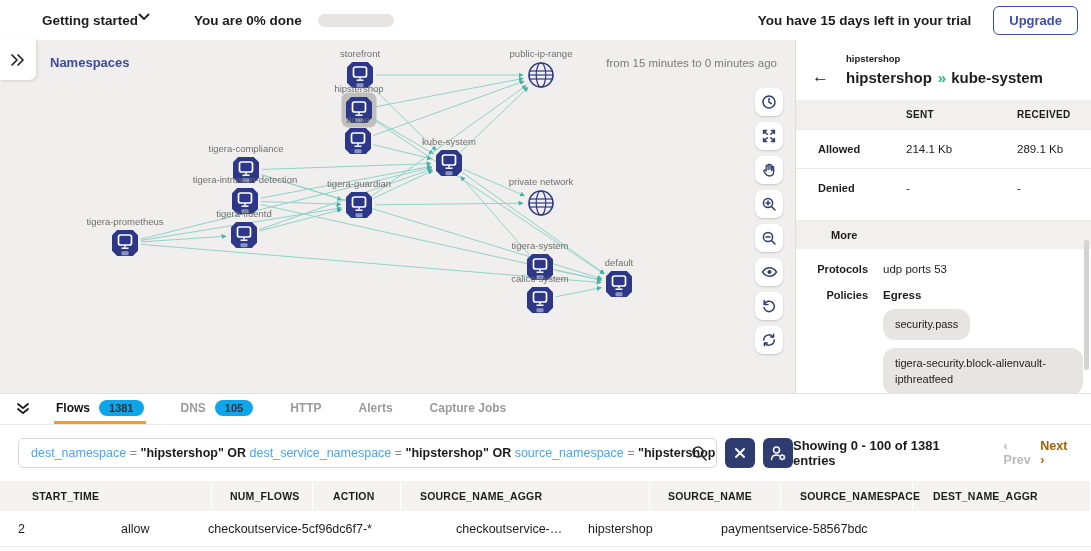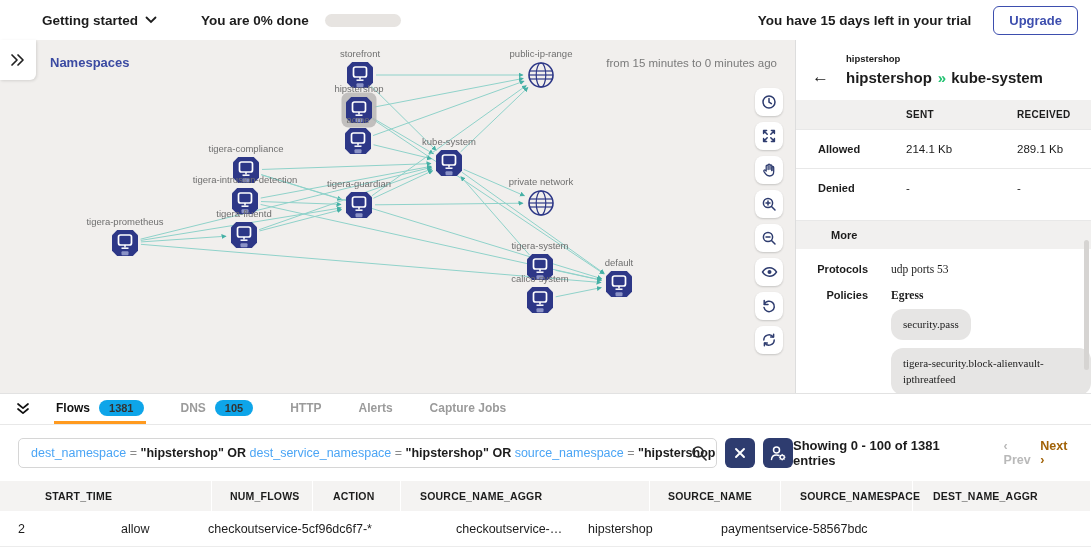--- a/index.html
+++ b/index.html
@@ -1,21 +1,21 @@
 <!DOCTYPE html>
 <html><head>
 <meta charset="utf-8">
 <style>
   * { box-sizing: border-box; margin: 0; padding: 0; }
   html,body { width:1091px; height:551px; overflow:hidden; background:#fff;
     font-family:"Liberation Sans", sans-serif; color:#1c1c1c; }
 
   
   .topbar { height:40px; display:flex; align-items:center; padding:0 13px 0 42px; background:#fff; }
-  .gs-label { font-size:13.5px; font-weight:700; display:flex; align-items:center; gap:7px; cursor:pointer; }
+  .gs-label { font-size:13.5px; font-weight:700; display:flex; cursor:pointer; }
   .progress-label { font-size:13.5px; font-weight:700; margin-left:44px; }
   .progress-track { width:76px; height:13px; border-radius:7px; background:#e7e4e1; margin-left:16px; overflow:hidden; }
   .progress-fill { height:100%; background:#c7c3bf; border-radius:7px; }
   .trial-text { margin-left:auto; font-size:13.5px; font-weight:700; }
   .upgrade-btn { margin-left:22px; padding:6px 15px; border:1.5px solid #3d4eae; border-radius:6px;
     color:#3d4eae; font-size:13px; font-weight:700; background:#fff; cursor:pointer; }
 
   
   .main { display:flex; height:353px; }
   .graph-panel { position:relative; width:795px; background:#f1efed; }
@@ -40,21 +40,21 @@
   .dir-sep { color:#23c272; font-weight:700; font-size:15px; margin:0 6px; letter-spacing:-1px; }
   .stats-head { display:flex; background:#f1f0ef; padding:9px 0; font-size:10px; font-weight:700; letter-spacing:.3px; }
   .stats-row { display:flex; border-top:1px solid #e8e8e8; padding:13px 0; font-size:11.5px; }
   .sc-label { width:110px; padding-left:22px; font-weight:700; font-size:11px; }
   .sc-sent { width:111px; }
   .sc-recv { flex:1; }
   .more-bar { background:#f1f0ef; border-top:1px solid #e8e8e8; padding:8px 0 8px 35px;
     font-weight:700; font-size:11px; margin-top:13px; }
   .kv-row { display:flex; padding:14px 12px 0 0; font-size:11.5px; }
   .kv-label { width:72px; text-align:right; font-weight:700; font-size:11px; flex:none; }
-  .kv-value { margin-left:23px;font-family:Liberation Serif, serif; }
+  .kv-value { margin-left:15px; }
   .egress-label { font-weight:700; font-size:11.5px; }
   .pill { background:#e6e5e4; border-radius:12px; padding:7px 12px; font-size:11px; line-height:1.5;
     margin-top:8px; max-width:200px; width:max-content; cursor:pointer; }
   .panel-scrollbar { position:absolute; right:2px; top:200px; width:5px; height:130px; background:#d6d4d2; border-radius:3px; }
 
   
   .tab-bar { height:32px; border-top:1px solid #e2e2e2; border-bottom:1px solid #e8e8e8;
     display:flex; align-items:stretch; background:#fff; padding-left:16px; }
   .collapse-rows { width:30px; display:flex; align-items:center; cursor:pointer; }
   .tabs { display:flex; gap:33px; margin-left:8px; }
@@ -420,21 +420,21 @@
       </svg>
   </button>
   <span class="showing">Showing 0 - 100 of 1381 entries</span>
   <div class="pager">
     <span class="prev-link">‹ <span>Prev</span></span>
     <span class="next-link"><span>Next</span> ›</span>
   </div>
 </div>
 
 <div class="flows-header">
-    <div class="th" style="width: 212px; padding-left: 45px;">START_TIME</div>
+    <div class="th" style="width: 212px; padding-left: 32px;">START_TIME</div>
     <div class="th" style="width: 101px; padding-left: 18px;">NUM_FLOWS</div>
     <div class="th" style="width: 88px; padding-left: 20px;">ACTION</div>
     <div class="th" style="width: 249px; padding-left: 19px;">SOURCE_NAME_AGGR</div>
     <div class="th" style="width: 131px; padding-left: 18px;">SOURCE_NAME</div>
     <div class="th" style="width: 132px; padding-left: 19px;">SOURCE_NAMESPACE</div>
     <div class="th" style="width: 178px; padding-left: 20px;">DEST_NAME_AGGR</div>
   </div>
 <div class="flows-row">
     <div class="td" style="width: 101px; padding-left: 18px;">2</div>
     <div class="td" style="width: 88px; padding-left: 20px;">allow</div>

